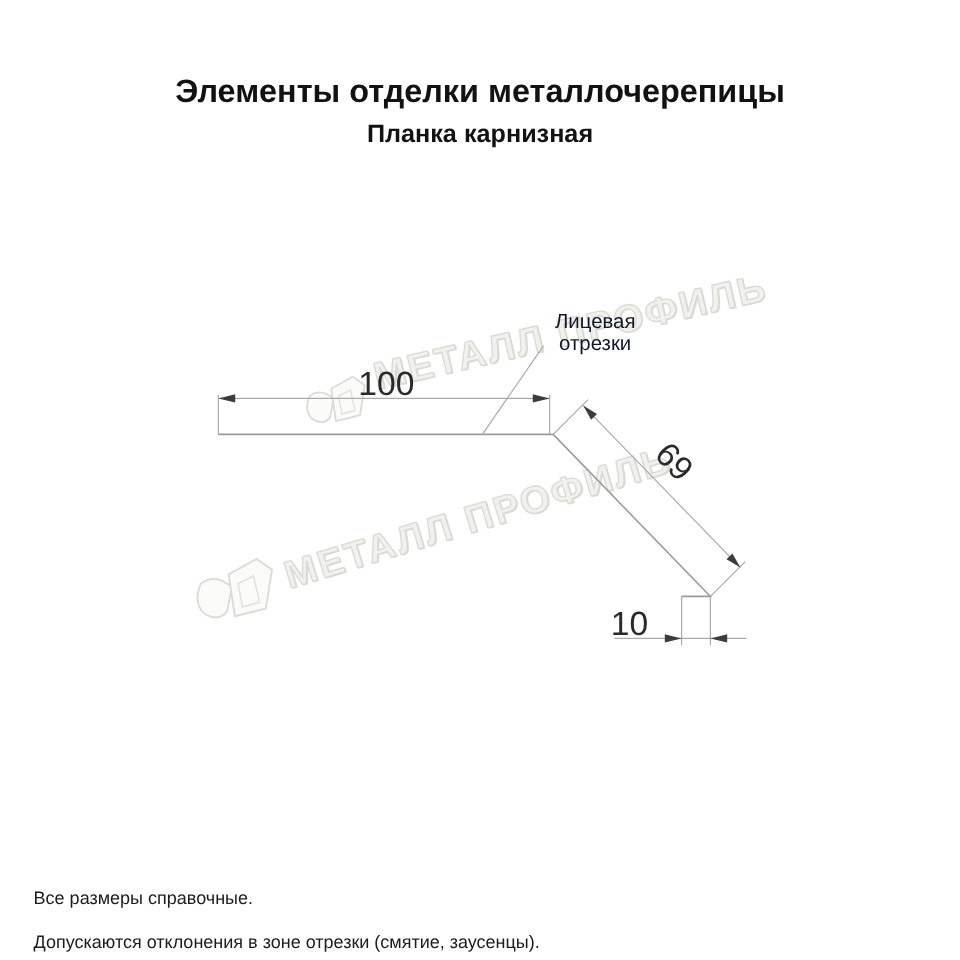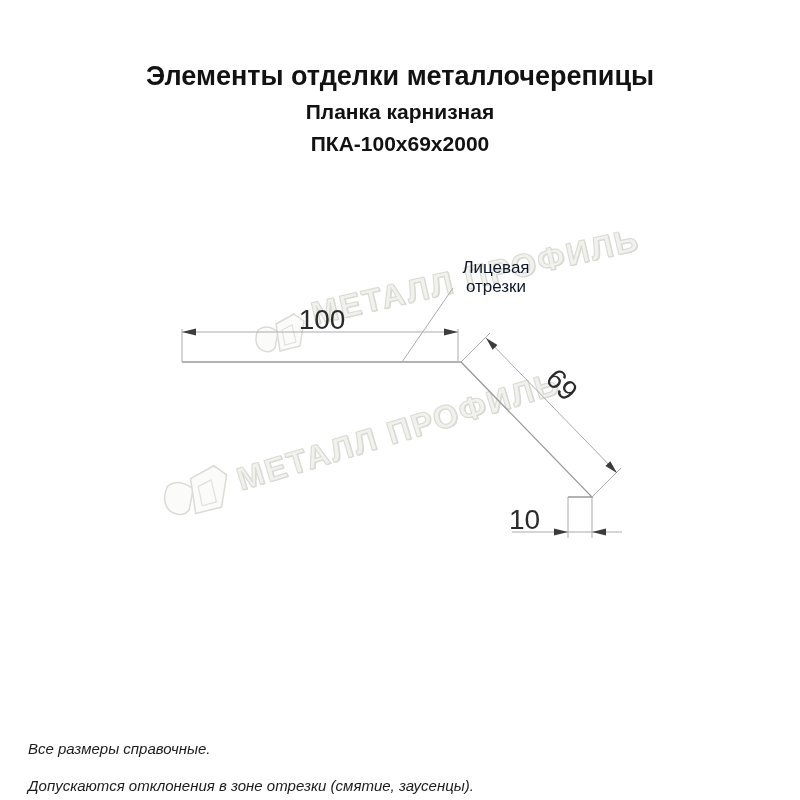--- a/index.html
+++ b/index.html
@@ -38,21 +38,21 @@
   .arrow { fill:#3c3c3c; stroke:none; }
 
   .dim-label { position:absolute; font-size:28px; color:#2a2a2a; line-height:1; white-space:nowrap; }
   .dim-100 { left:282px; top:306px; width:80px; text-align:center; }
   .dim-69  { left:546px; top:371px; transform:rotate(46deg); transform-origin:50% 50%; }
   .dim-10  { left:509px; top:506px; }
   .face-label {
     position:absolute; left:436px; top:258px; width:120px; text-align:center;
     font-size:17px; line-height:19px; color:#0f172a;
   }
-  .footer-line { position:absolute; left:28px; font-size:15px; color:#1c1c1c; white-space:nowrap;font-style:italic; }
+  .footer-line { position:absolute; left:28px; font-size:15px; color:#1c1c1c; white-space:nowrap; }
   .footer-1 { top:740px; }
   .footer-2 { top:762px;margin-top:15px; }
 </style>
 </head>
 <body>
 
 <div class="page">
 
   <div class="wm">
     <svg class="wm-logo wm1-logo" width="58" height="48" viewBox="0 0 58 48">
@@ -67,21 +67,20 @@
     <svg class="wm-logo wm2-logo" width="88" height="62" viewBox="0 0 58 48">
       <path d="M6,22 q-5,12 2,19 q9,6 15,-1 l3,-16 q-11,-9 -20,-2 z" fill="#fbfbf9" stroke="#dcdcd6" stroke-width="1.2"></path>
       <path d="M24,16 L42,6 L52,13 L48,38 L28,43 Z" fill="#fbfbf9" stroke="#dcdcd6" stroke-width="1.2"></path>
       <path d="M30,22 L40,17 L44,34 L33,37 Z" fill="none" stroke="#e2e2dc" stroke-width="1"></path>
     </svg>
     <span class="wm-text wm2-text">МЕТАЛЛ ПРОФИЛЬ</span>
   </div>
 
   <div class="title">Элементы отделки металлочерепицы</div>
   <div class="subtitle subtitle-name">Планка карнизная</div>
-  <div class="subtitle subtitle-code">ПКА-100х69х2000</div>
 
   <svg class="drawing" width="800" height="800" viewBox="0 0 800 800">
 
     <g>
       <polyline class="prof" points="182,362 461,362 592,497 568,497"></polyline>
     </g>
 
     <g>
       <line class="thin" x1="453" y1="288" x2="402" y2="362"></line>
     </g>

